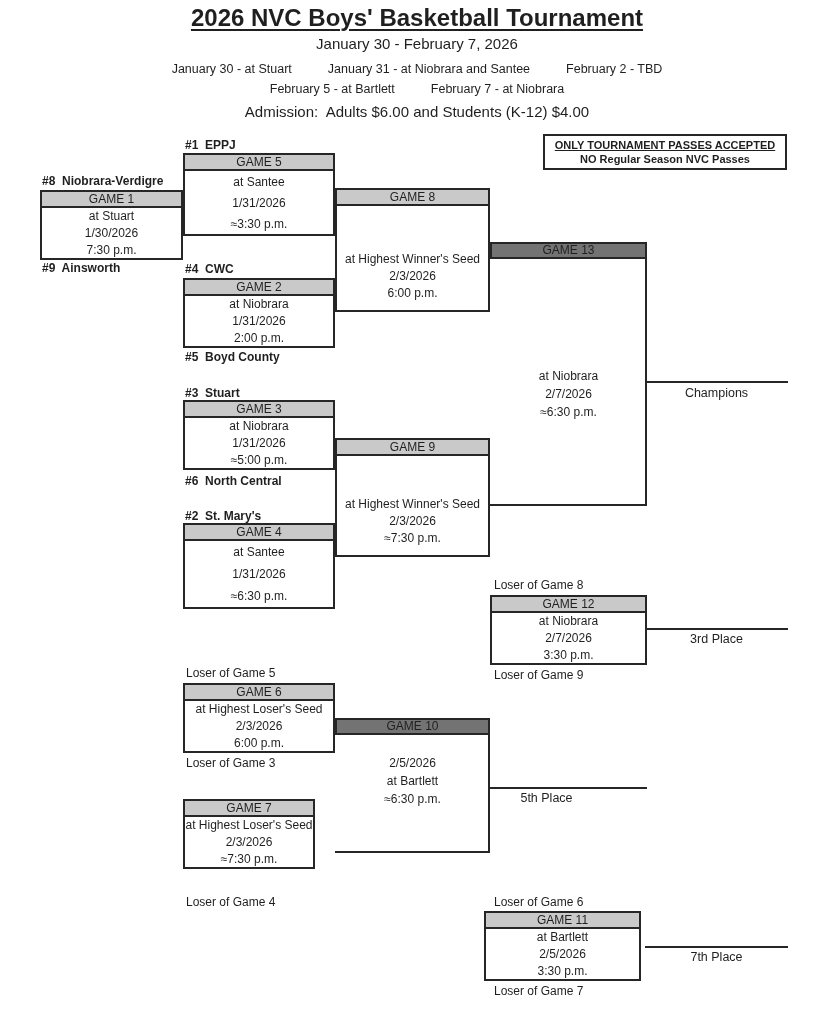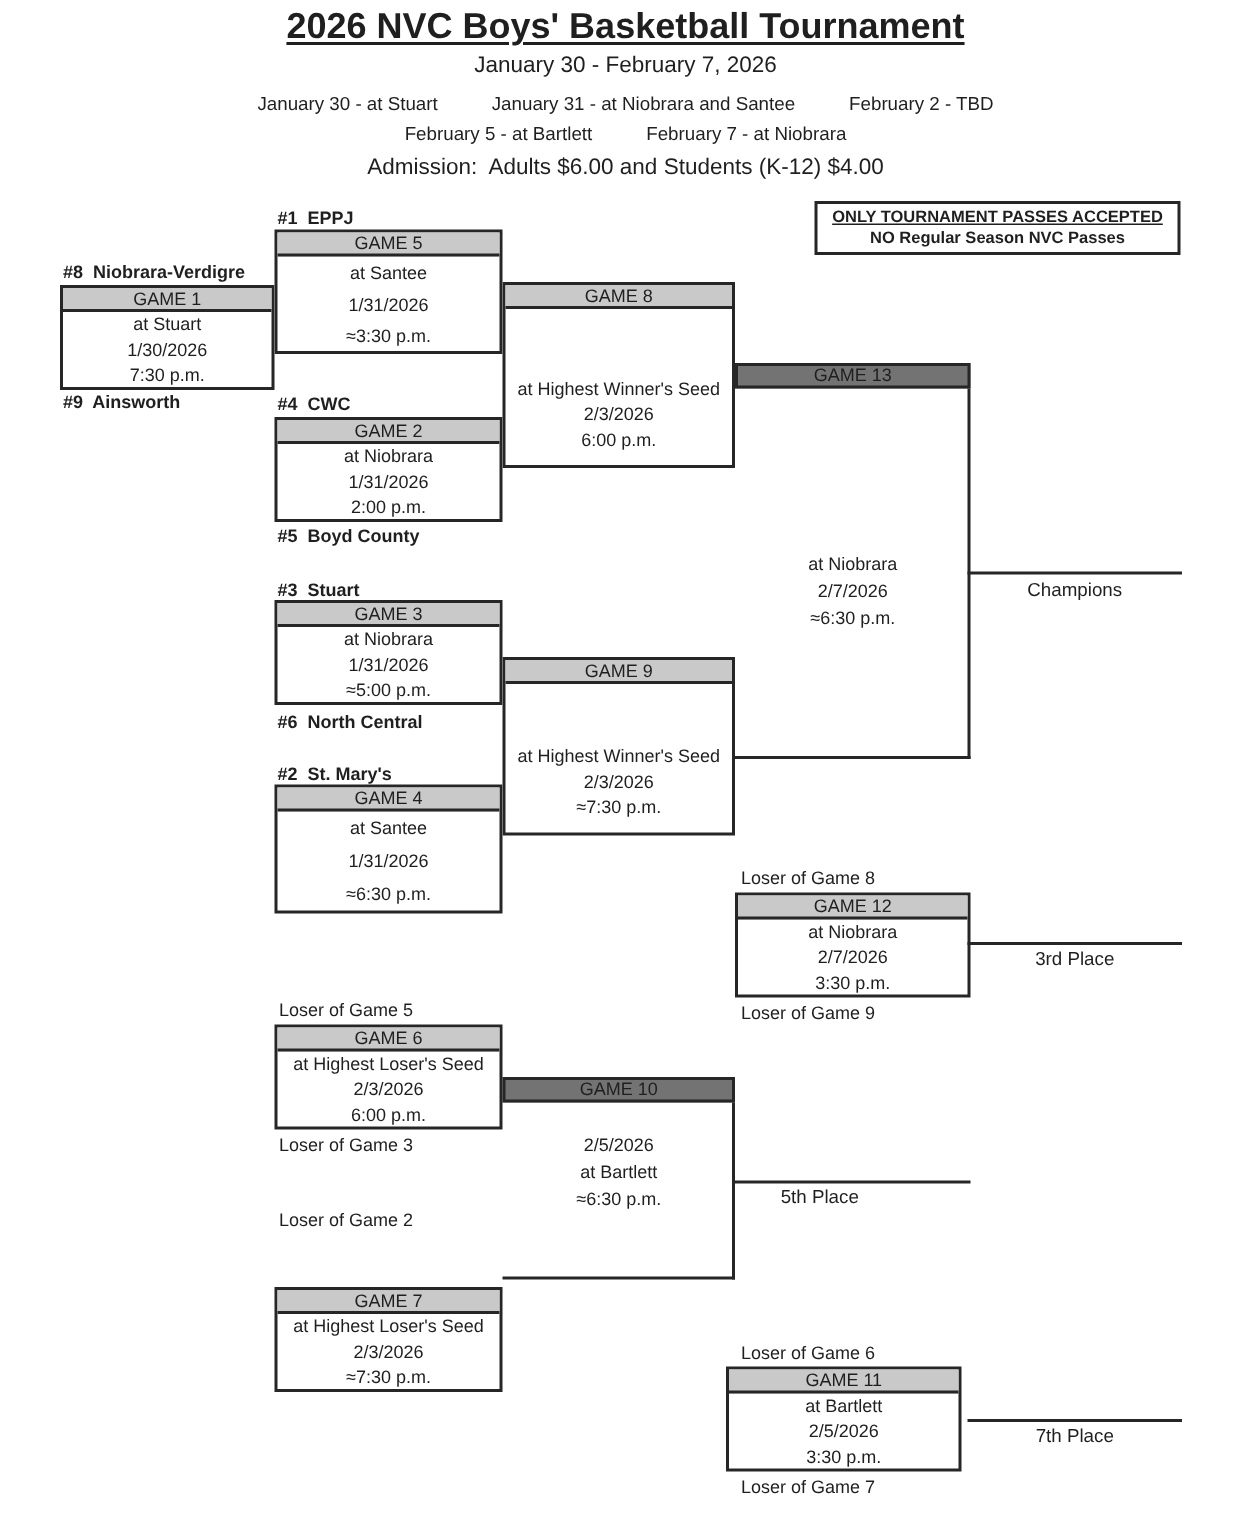--- a/index.html
+++ b/index.html
@@ -148,21 +148,21 @@
     <div class="grow">6:00 p.m.</div>
   </div>
 
   <div class="abs gband" style="left:335px;top:718px;width:155px">GAME 10</div>
   <div class="abs ftext" style="left:335px;top:754px;width:155px">
     <div class="frow">2/5/2026</div>
     <div class="frow">at Bartlett</div>
     <div class="frow">≈6:30 p.m.</div>
   </div>
 
-  <div class="abs gbox" style="left:183px;top:858px;width:152px;height:70px">
+  <div class="abs gbox" style="left:183px;top:799px;width:132px;height:70px">
     <div class="ghead">GAME 7</div>
     <div class="grow">at Highest Loser's Seed</div>
     <div class="grow">2/3/2026</div>
     <div class="grow">≈7:30 p.m.</div>
   </div>
 
   <div class="abs gbox" style="left:484px;top:911px;width:157px;height:70px">
     <div class="ghead">GAME 11</div>
     <div class="grow">at Bartlett</div>
     <div class="grow">2/5/2026</div>

